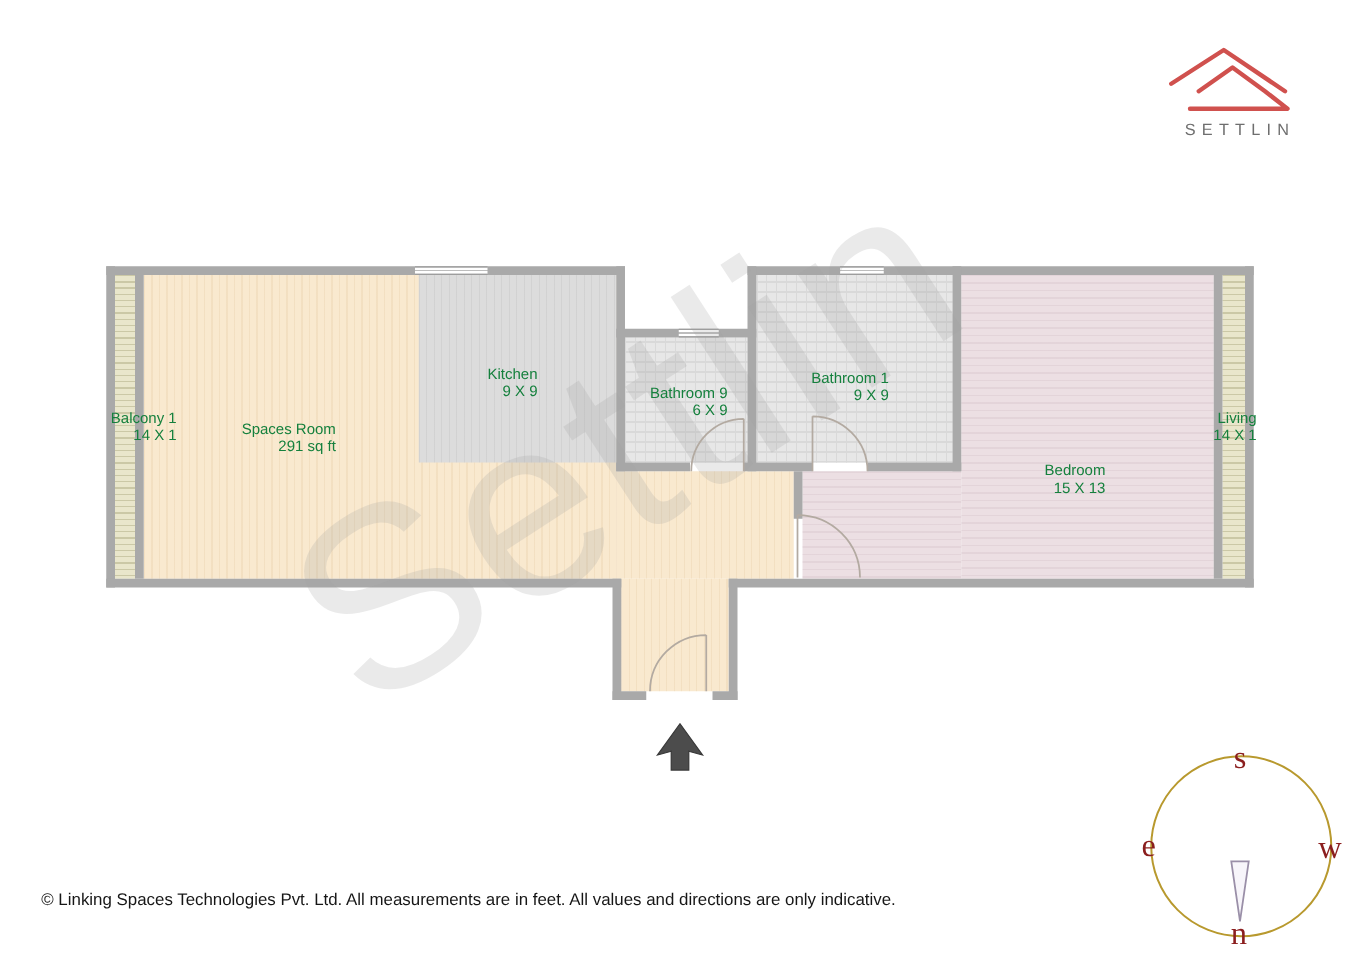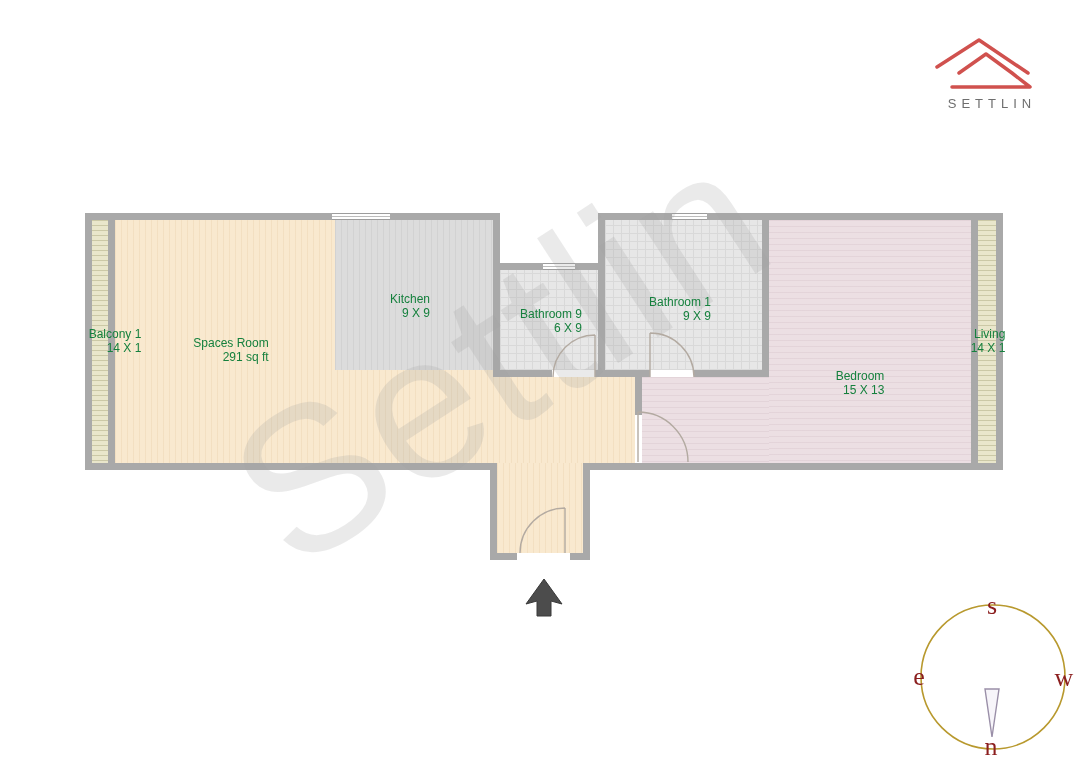--- a/index.html
+++ b/index.html
@@ -184,14 +184,15 @@
     <circle cx="88" cy="89" r="72" fill="none" stroke="#b8992e" stroke-width="1.6"></circle>
     <polygon points="80,101 94,101 87,149" fill="#f7f5fa" stroke="#9a8fa8" stroke-width="1.4"></polygon>
     <g fill="#8b1e1e" font-family="Liberation Serif, serif" font-size="26" text-anchor="middle">
       <text x="87" y="26">s</text>
       <text x="14" y="97">e</text>
       <text x="159" y="98">w</text>
       <text x="86" y="167">n</text>
     </g>
   </svg>
 
+  <div class="footer">© Linking Spaces Technologies Pvt. Ltd. All measurements are in feet. All values and directions are only indicative.</div>
 
 </div>
 
 </body></html>

